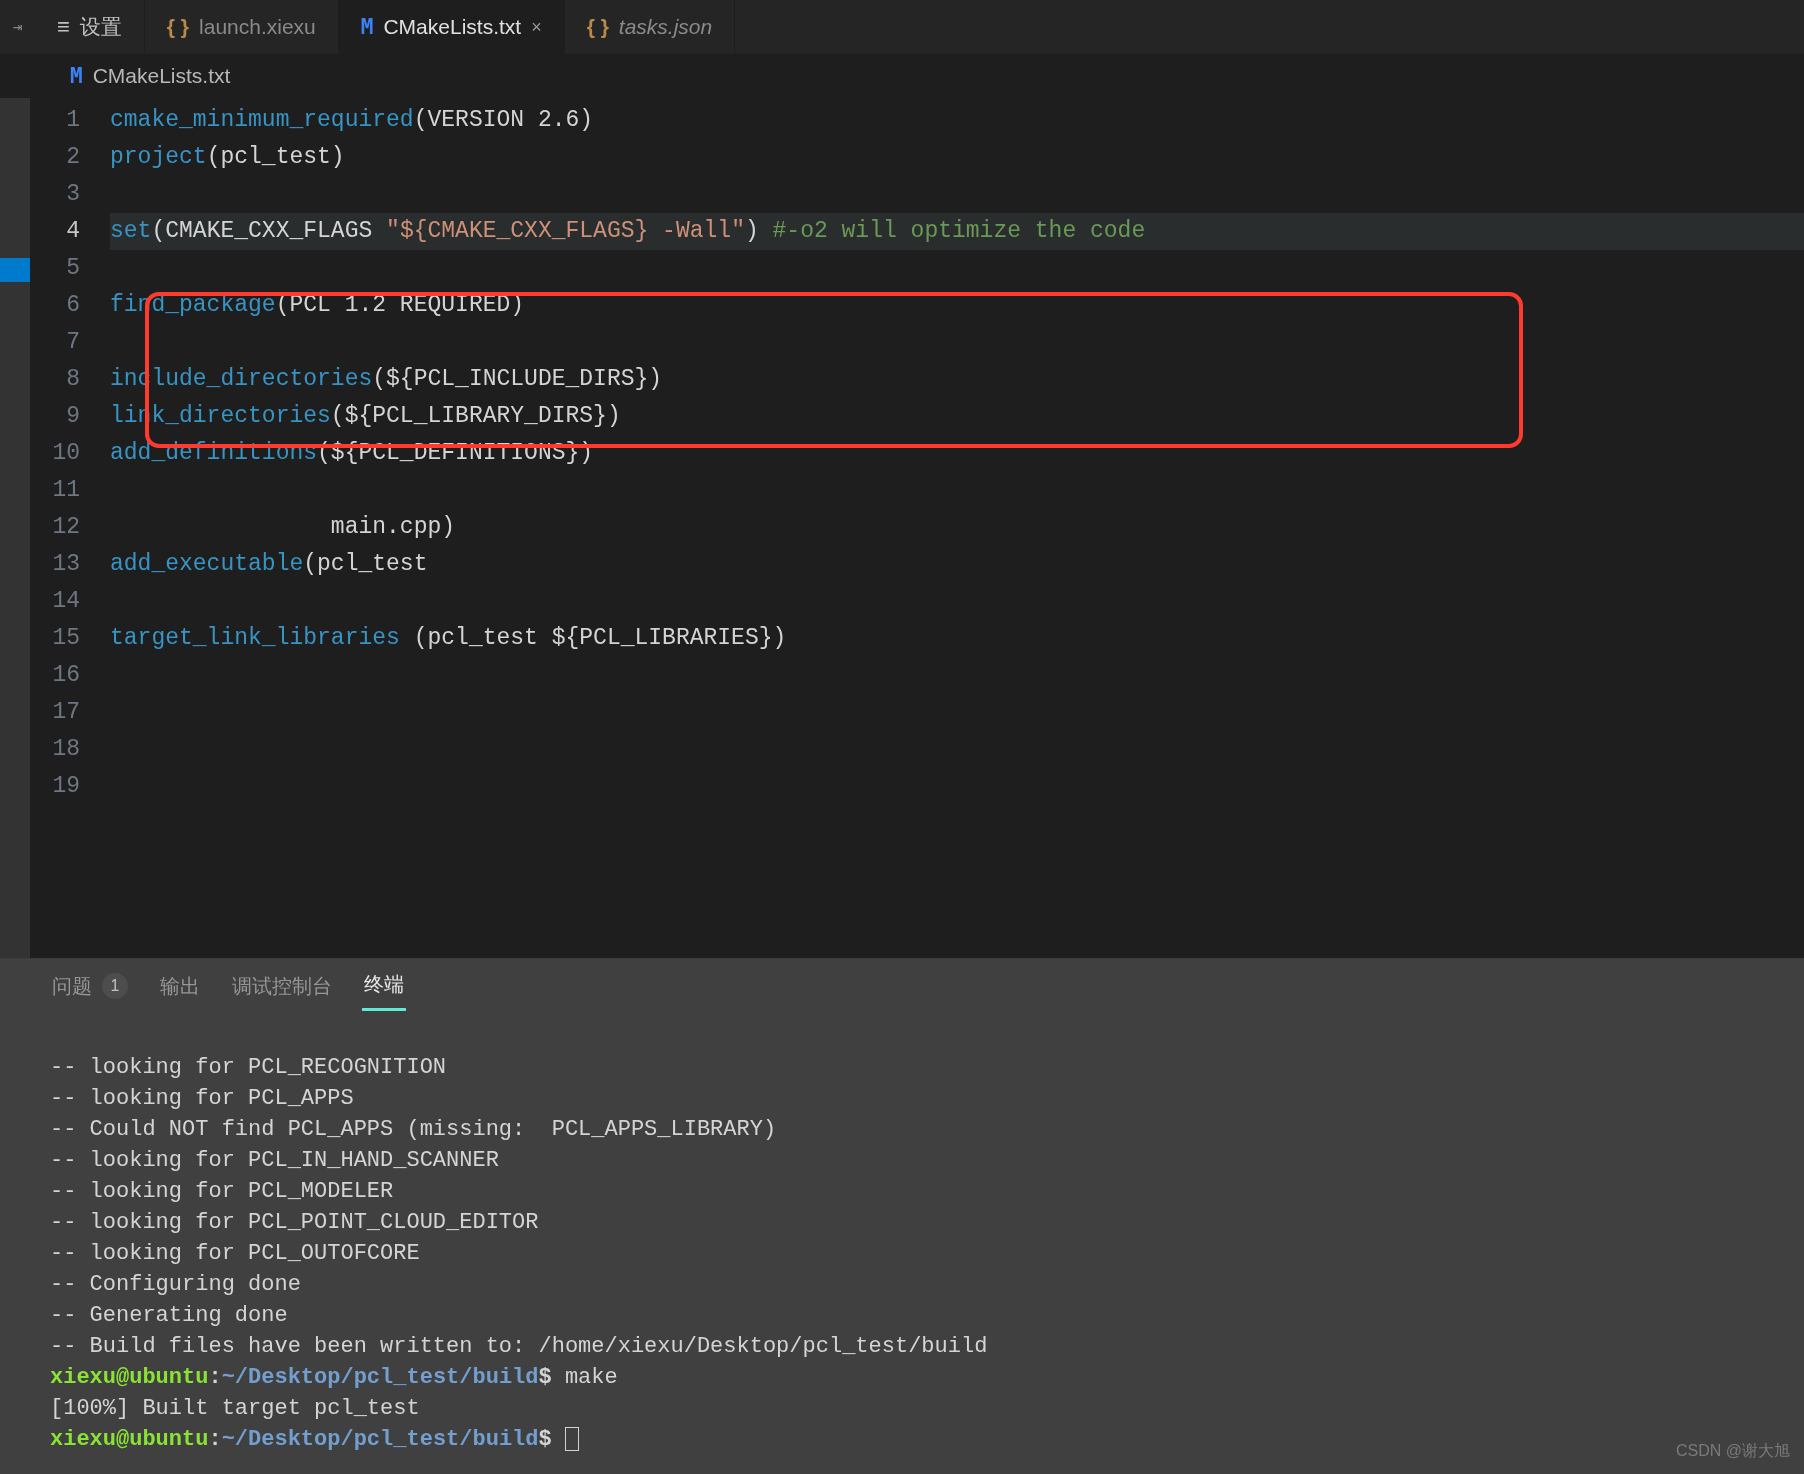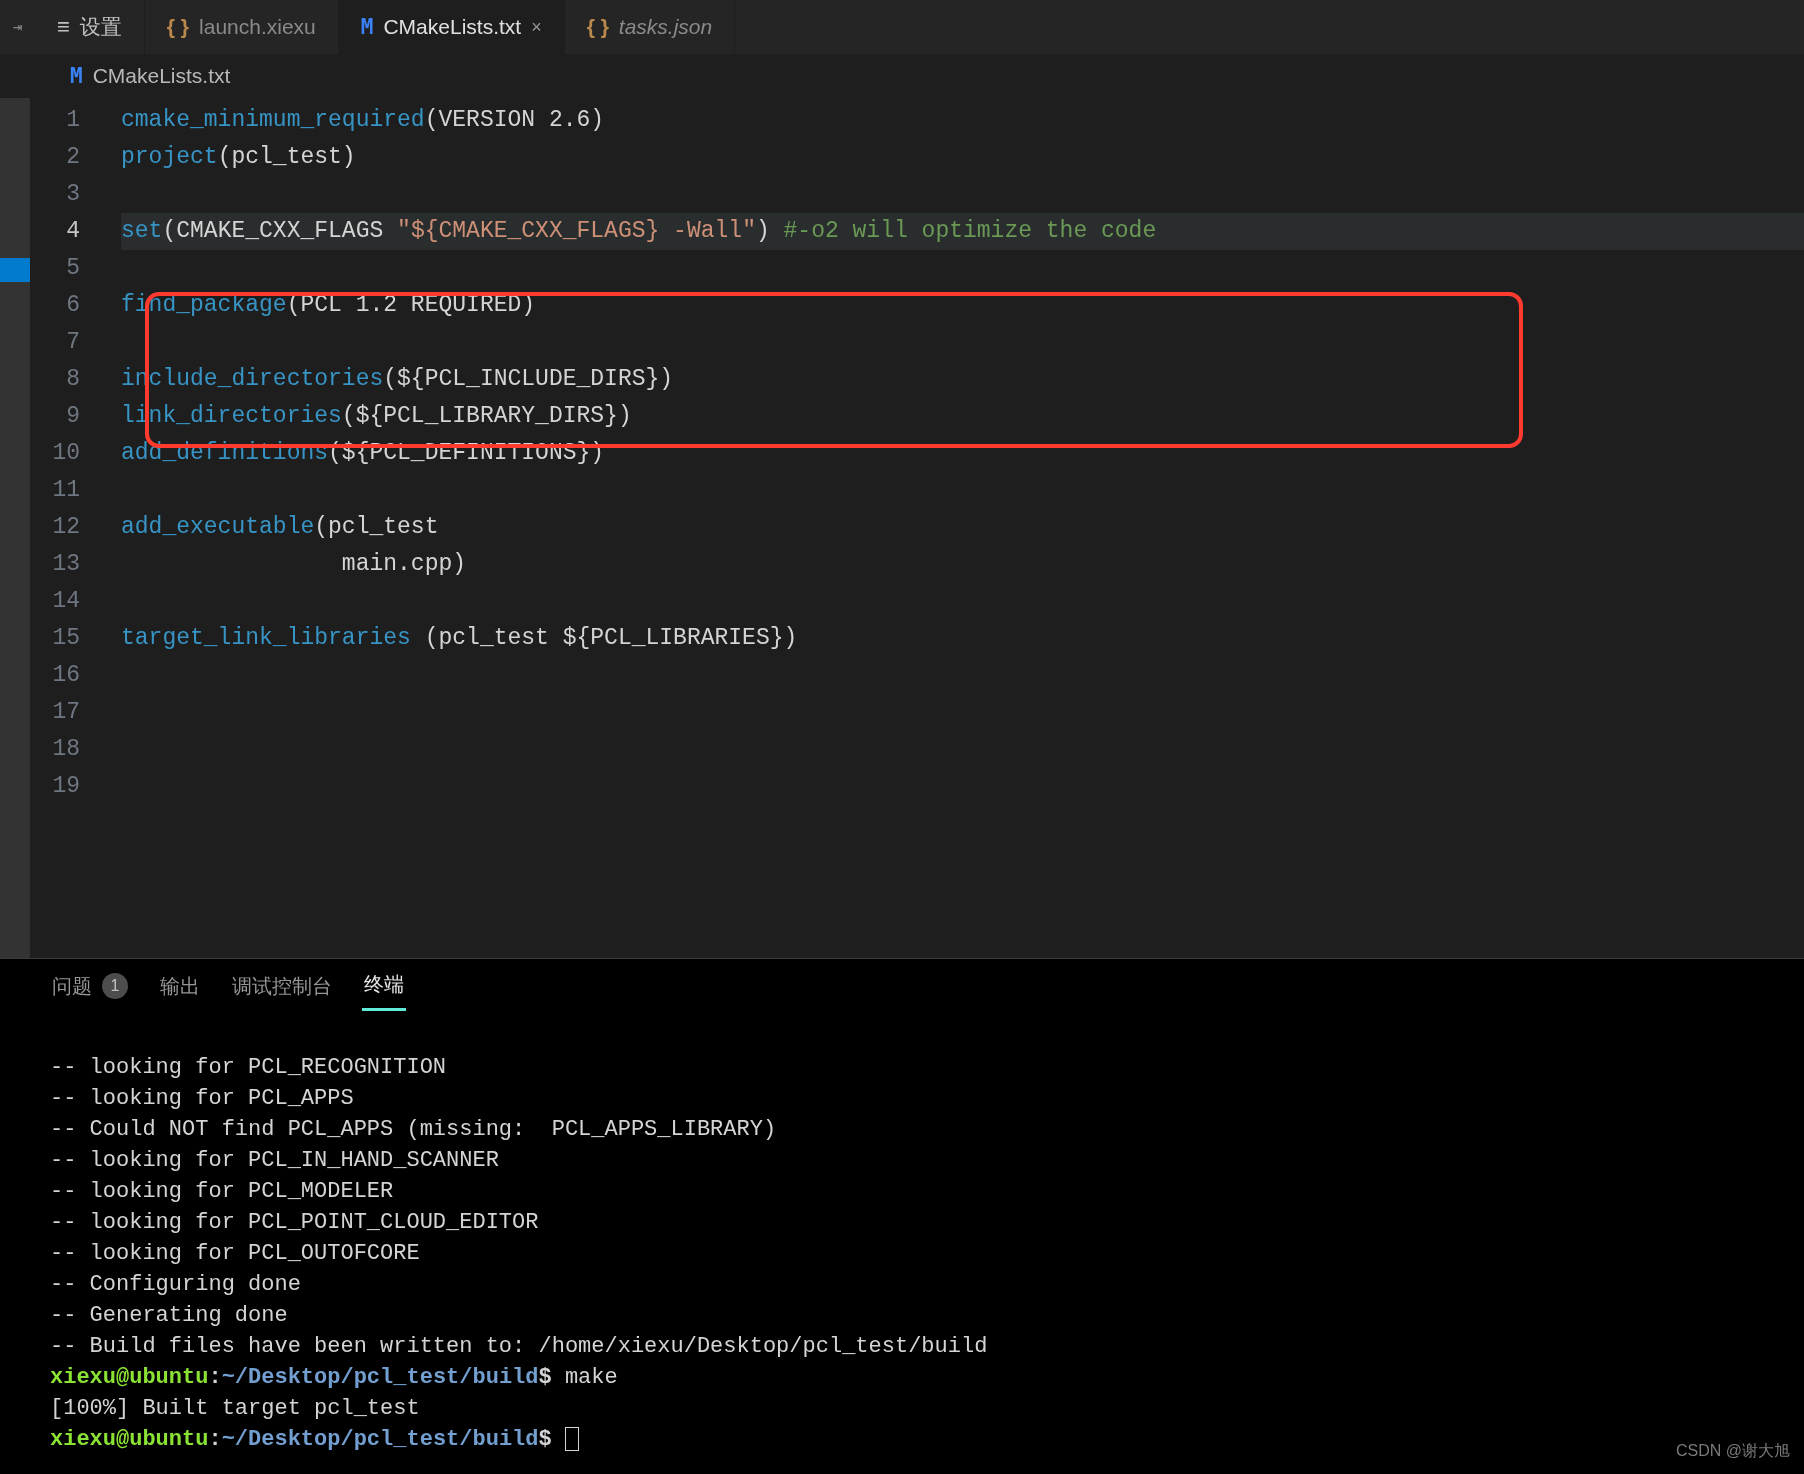--- a/index.html
+++ b/index.html
@@ -23,32 +23,32 @@
 
   .editor-area { display:flex; flex:1; position:relative; overflow:hidden;}
   .activitybar { width: 30px; background:#333333; display:flex; flex-direction:column; padding-top:160px;}
   .activitybar .marker { width:30px; height:24px; background:#007acc;}
   .left-strip { width:18px; background:#1e1e1e;}
   .gutter { width: 62px; text-align:right; padding-right:30px; color:#6e7681; font-size:23px; line-height:37px; user-select:none; padding-top:4px;}
   .gutter .ln { height:37px;}
   .gutter .ln.cur { color:#c6c6c6;}
 
   .code { flex:1; font-size:23px; line-height:37px; position:relative; padding-top:4px;}
-  .code .row { height:37px; white-space:pre;margin-left:11px;}
+  .code .row { height:37px; white-space:pre;}
   .code .row.hl { background:#2a2d2e;}
 
   .tok-fn  { color:#3794c4; }
   .tok-txt { color:#d4d4d4; }
   .tok-str { color:#ce9178; }
   .tok-cmt { color:#6a9955; }
   .tok-op  { color:#d4d4d4; }
 
   .highlight-box { position:absolute; border:4px solid #ff3b30; border-radius:14px; left:145px; top:194px; width:1378px; height:156px; pointer-events:none;}
 
-  .panel { height:516px; background:#000000; border-top:1px solid #3c3c3c; display:flex; flex-direction:column; padding:0 10px 0 50px;}
+  .panel { height:516px; background:#404040; border-top:1px solid #3c3c3c; display:flex; flex-direction:column; padding:0 10px 0 50px;}
   .panel-tabs { display:flex; gap:28px; height:54px; align-items:center; font-family: -apple-system,'Segoe UI',sans-serif; font-size:20px; color:#969696;}
   .panel-tabs .ptab { display:flex; align-items:center; gap:10px; padding:10px 2px; cursor:pointer;}
   .panel-tabs .ptab.active { color:#e7e7e7; border-bottom:3px solid #5eead4;}
   .panel-tabs .badge { background:#4d4d4d; color:#c0c0c0; border-radius:50%; width:26px; height:26px; display:inline-flex; align-items:center; justify-content:center; font-size:16px;}
   .terminal { flex:1; font-size:22px; line-height:31px; color:#d4d4d4; padding-top:8px; white-space:pre; overflow:hidden;}
   .term-user { color:#8ae234; font-weight:bold;}
   .term-path { color:#729fcf; font-weight:bold;margin-top:13px;}
   .term-white{ color:#d4d4d4; font-weight:bold;}
   .term-cursor { display:inline-block; width:14px; height:24px; border:1px solid #d4d4d4; vertical-align:middle;}
   .watermark { position:fixed; right:14px; bottom:12px; color:#7a7a7a; font-size:16px; font-family:sans-serif;}
@@ -115,22 +115,22 @@
       <div class="row"><span class="tok-fn">project</span><span class="tok-op">(</span><span class="tok-txt">pcl_test</span><span class="tok-op">)</span></div>
       <div class="row"></div>
       <div class="row hl"><span class="tok-fn">set</span><span class="tok-op">(</span><span class="tok-txt">CMAKE_CXX_FLAGS </span><span class="tok-str">"${CMAKE_CXX_FLAGS} -Wall"</span><span class="tok-op">)</span><span class="tok-cmt"> #-o2 will optimize the code</span></div>
       <div class="row"></div>
       <div class="row"><span class="tok-fn">find_package</span><span class="tok-op">(</span><span class="tok-txt">PCL 1.2 REQUIRED</span><span class="tok-op">)</span></div>
       <div class="row"></div>
       <div class="row"><span class="tok-fn">include_directories</span><span class="tok-op">(</span><span class="tok-txt">${PCL_INCLUDE_DIRS}</span><span class="tok-op">)</span></div>
       <div class="row"><span class="tok-fn">link_directories</span><span class="tok-op">(</span><span class="tok-txt">${PCL_LIBRARY_DIRS}</span><span class="tok-op">)</span></div>
       <div class="row"><span class="tok-fn">add_definitions</span><span class="tok-op">(</span><span class="tok-txt">${PCL_DEFINITIONS}</span><span class="tok-op">)</span></div>
       <div class="row"></div>
+      <div class="row"><span class="tok-txt">                main.cpp</span><span class="tok-op">)</span></div>
       <div class="row"><span class="tok-fn">add_executable</span><span class="tok-op">(</span><span class="tok-txt">pcl_test</span></div>
-      <div class="row"><span class="tok-txt">                main.cpp</span><span class="tok-op">)</span></div>
       <div class="row"></div>
       <div class="row"><span class="tok-fn">target_link_libraries </span><span class="tok-op">(</span><span class="tok-txt">pcl_test ${PCL_LIBRARIES}</span><span class="tok-op">)</span></div>
       <div class="row"></div>
       <div class="row"></div>
     </div>
 
     <div class="highlight-box"></div>
   </div>
 
   <div class="panel">

